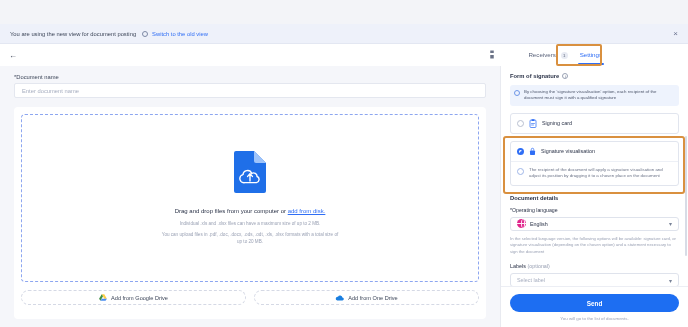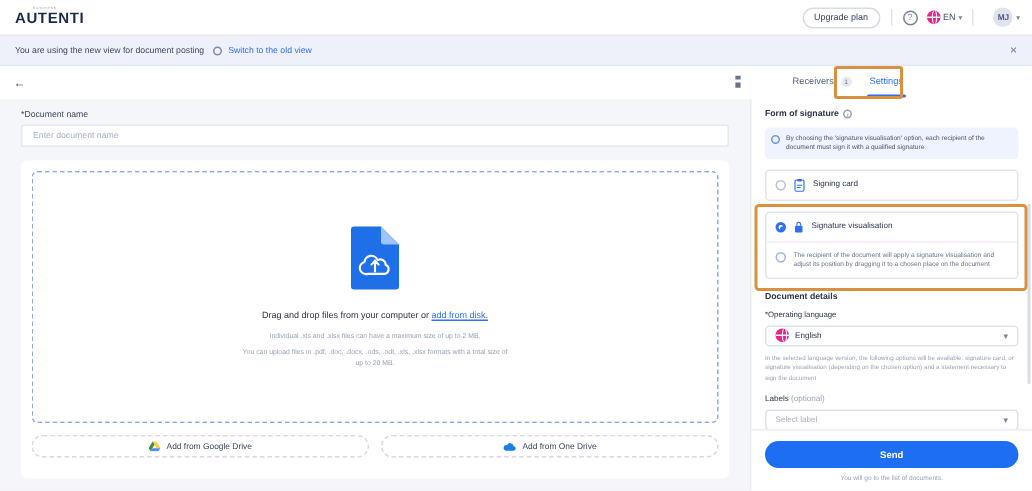--- a/index.html
+++ b/index.html
@@ -196,43 +196,20 @@
   .scroll-track {
     position: absolute; right: 1px; top: 70px; width: 2px; height: 120px;
     background: #d8dce6; border-radius: 1px;
   }
 </style>
 </head>
 <body>
 
 <div id="app">
 
-  <div class="topbar">
-    <div class="logo-wrap">
-      <div class="logo-sub">business</div>
-      <div class="logo-main">AUTENTI</div>
-    </div>
-    <div class="top-right">
-      <div class="upgrade-btn">Upgrade plan</div>
-      <div class="divider-v"></div>
-      <div class="icon-btn">
-        <div class="help-circle">?</div>
-      </div>
-      <div class="lang-wrap">
-        <div class="globe"></div>
-        <span class="lang-code">EN</span>
-        <span class="caret">▾</span>
-      </div>
-      <div class="divider-v"></div>
-      <div class="lang-wrap">
-        <div class="avatar">MJ</div>
-        <span class="caret">▾</span>
-      </div>
-    </div>
-  </div>
 
   <div class="notice">
     <span class="notice-text">You are using the new view for document posting</span>
     <span class="notice-icon"></span>
     <span class="notice-link">Switch to the old view</span>
     <span class="notice-close">×</span>
   </div>
 
   <div class="subhead">
     <span class="back-arrow">←</span>

